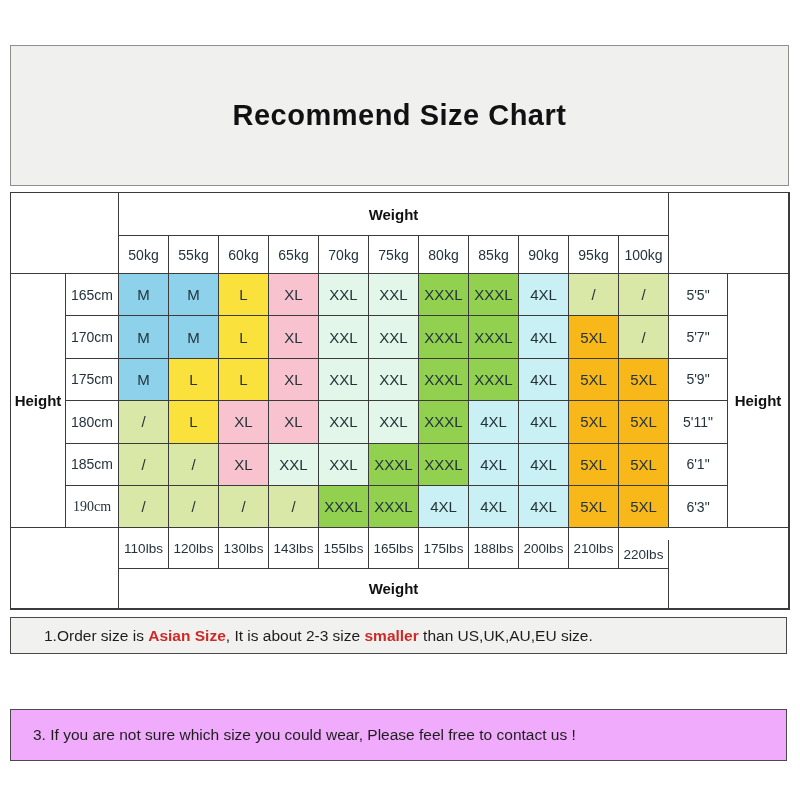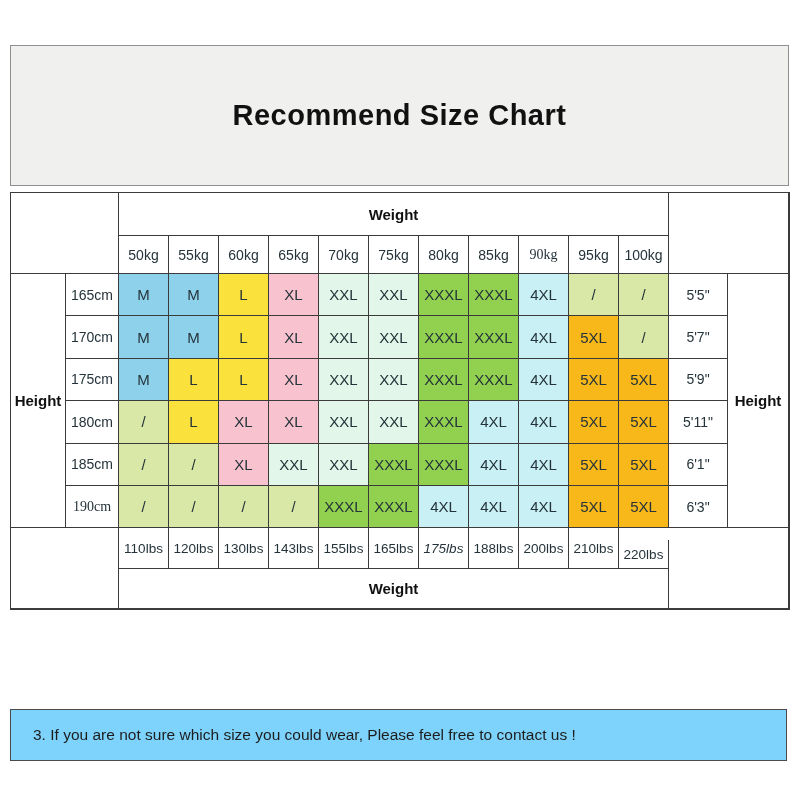--- a/index.html
+++ b/index.html
@@ -43,21 +43,21 @@
   .height-left{grid-column:1/2;grid-row:3/9;}
   .height-right{grid-column:15/16;grid-row:3/9;}
   
   .note-row{
     position:absolute;left:10px;width:777px;
     border:1px solid #4a4a4a;display:flex;align-items:center;
     font-size:15.5px;color:#1d1d1d;box-sizing:border-box;
   }
   #note-1{top:617px;height:37px;background:#f1f1f0;padding-left:33px;}
   #note-2{top:653px;height:57px;background:#ffffff;padding-left:36px;}
-  #note-3{top:709px;height:52px;background:#7dd3fc;padding-left:22px;}
+  #note-3{top:709px;height:52px;background:#f0abfc;padding-left:22px;}
   .red-seg{color:#cc2a27;font-weight:bold;}
 </style>
 </head>
 <body>
 
 <div id="screen">
 
   <div id="title-box">
     <h1>Recommend Size Chart</h1>
   </div>
@@ -73,21 +73,21 @@
     <div class="cell corner c-bottomright"></div>
 
   <div class="cell" style="grid-area: 2 / 3;">50kg</div>
       <div class="cell" style="grid-area: 2 / 4;">55kg</div>
       <div class="cell" style="grid-area: 2 / 5;">60kg</div>
       <div class="cell" style="grid-area: 2 / 6;">65kg</div>
       <div class="cell" style="grid-area: 2 / 7;">70kg</div>
       <div class="cell" style="grid-area: 2 / 8;">75kg</div>
       <div class="cell" style="grid-area: 2 / 9;">80kg</div>
       <div class="cell" style="grid-area: 2 / 10;">85kg</div>
-      <div class="cell" style="grid-area: 2 / 11; font-family: Liberation Serif, serif;">90kg</div>
+      <div class="cell" style="grid-area: 2 / 11;">90kg</div>
       <div class="cell" style="grid-area: 2 / 12;">95kg</div>
       <div class="cell" style="grid-area: 2 / 13;">100kg</div>
       <div class="cell" style="grid-area: 3 / 2;">165cm</div>
       <div class="cell size-cell" style="grid-area: 3 / 3; background: rgb(142, 209, 234);">M</div>
       <div class="cell size-cell" style="grid-area: 3 / 4; background: rgb(142, 209, 234);">M</div>
       <div class="cell size-cell" style="grid-area: 3 / 5; background: rgb(251, 225, 60);">L</div>
       <div class="cell size-cell" style="grid-area: 3 / 6; background: rgb(249, 194, 207);">XL</div>
       <div class="cell size-cell" style="grid-area: 3 / 7; background: rgb(226, 246, 233);">XXL</div>
       <div class="cell size-cell" style="grid-area: 3 / 8; background: rgb(226, 246, 233);">XXL</div>
       <div class="cell size-cell" style="grid-area: 3 / 9; background: rgb(146, 209, 79);">XXXL</div>
@@ -160,24 +160,31 @@
       <div class="cell size-cell" style="grid-area: 8 / 11; background: rgb(201, 241, 245);">4XL</div>
       <div class="cell size-cell" style="grid-area: 8 / 12; background: rgb(249, 184, 26);">5XL</div>
       <div class="cell size-cell" style="grid-area: 8 / 13; background: rgb(249, 184, 26);">5XL</div>
       <div class="cell" style="grid-area: 8 / 14;">6'3"</div>
       <div class="cell small" style="grid-area: 9 / 3;">110lbs</div>
       <div class="cell small" style="grid-area: 9 / 4;">120lbs</div>
       <div class="cell small" style="grid-area: 9 / 5;">130lbs</div>
       <div class="cell small" style="grid-area: 9 / 6;">143lbs</div>
       <div class="cell small" style="grid-area: 9 / 7;">155lbs</div>
       <div class="cell small" style="grid-area: 9 / 8;">165lbs</div>
-      <div class="cell small" style="grid-area: 9 / 9; font-style: italic;">175lbs</div>
+      <div class="cell small" style="grid-area: 9 / 9;">175lbs</div>
       <div class="cell small" style="grid-area: 9 / 10;">188lbs</div>
       <div class="cell small" style="grid-area: 9 / 11;">200lbs</div>
       <div class="cell small" style="grid-area: 9 / 12;">210lbs</div>
       <div class="cell small" style="grid-area: 9 / 13; margin-top: 12px;">220lbs</div>
     </div>
 
+  <div id="note-1" class="note-row">
+      <span style="white-space: pre;">1.Order size is </span>
+      <span class="red-seg" style="white-space: pre;">Asian Size</span>
+      <span style="white-space: pre;">, It is about 2-3 size </span>
+      <span class="red-seg" style="white-space: pre;">smaller</span>
+      <span style="white-space: pre;"> than US,UK,AU,EU size.</span>
+    </div>
   <div id="note-3" class="note-row">
       <span style="white-space: pre;">3. If you are not sure which size you could wear, Please feel free to contact us !</span>
     </div>
 
 </div>
 
 </body></html>

